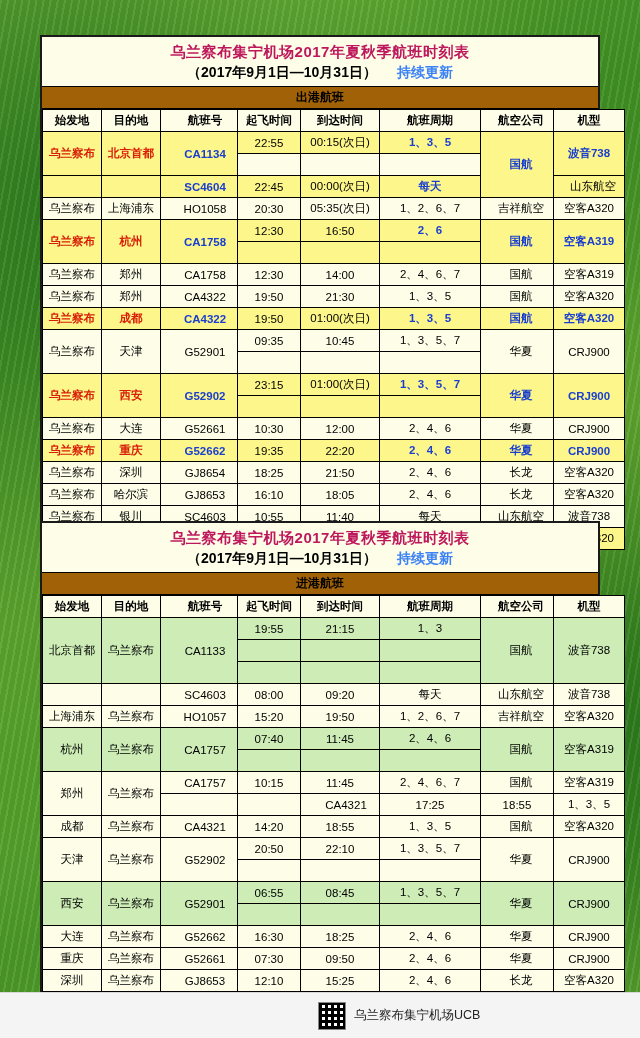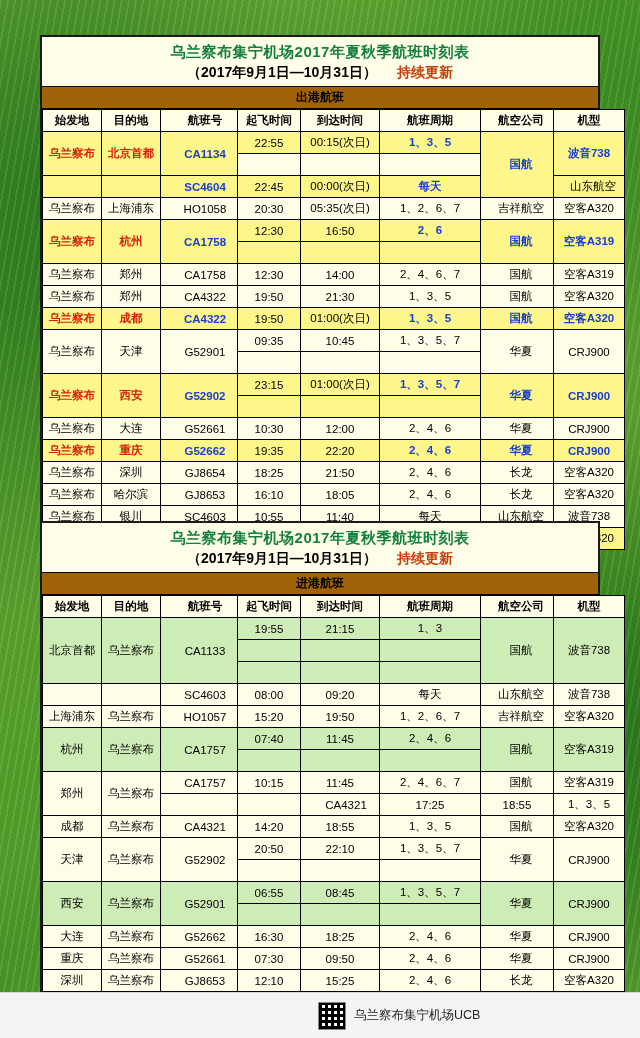--- a/index.html
+++ b/index.html
@@ -24,23 +24,23 @@
   .sheet{
     position:absolute;left:40px;width:560px;
     background:#fdfde8;
     border:2px solid #1a1a1a;
     box-sizing:border-box;
   }
   #sheet-out{top:35px;}
   #sheet-in{top:521px;}
 
   .title-block{padding:6px 4px 4px 4px;text-align:center;}
-  .title-line1{font-size:15px;font-weight:bold;color:#15803d;letter-spacing:0.5px;}
+  .title-line1{font-size:15px;font-weight:bold;color:#be185d;letter-spacing:0.5px;}
   .title-line2{font-size:14px;font-weight:bold;color:#000;margin-top:2px;}
-  .title-line2 .red{color:#c2410c;margin-left:20px;}
+  .title-line2 .red{color:#3b82f6;margin-left:20px;}
   .section-band{
     text-align:center;font-size:12px;font-weight:bold;color:#000;
     border-top:1px solid #000;border-bottom:1px solid #000;
     padding:2px 0;background:#a16207;
   }
   table{border-collapse:collapse;width:100%;table-layout:fixed;}
   th,td{
     border:1px solid #000;
     font-size:11.5px;
     text-align:center;

